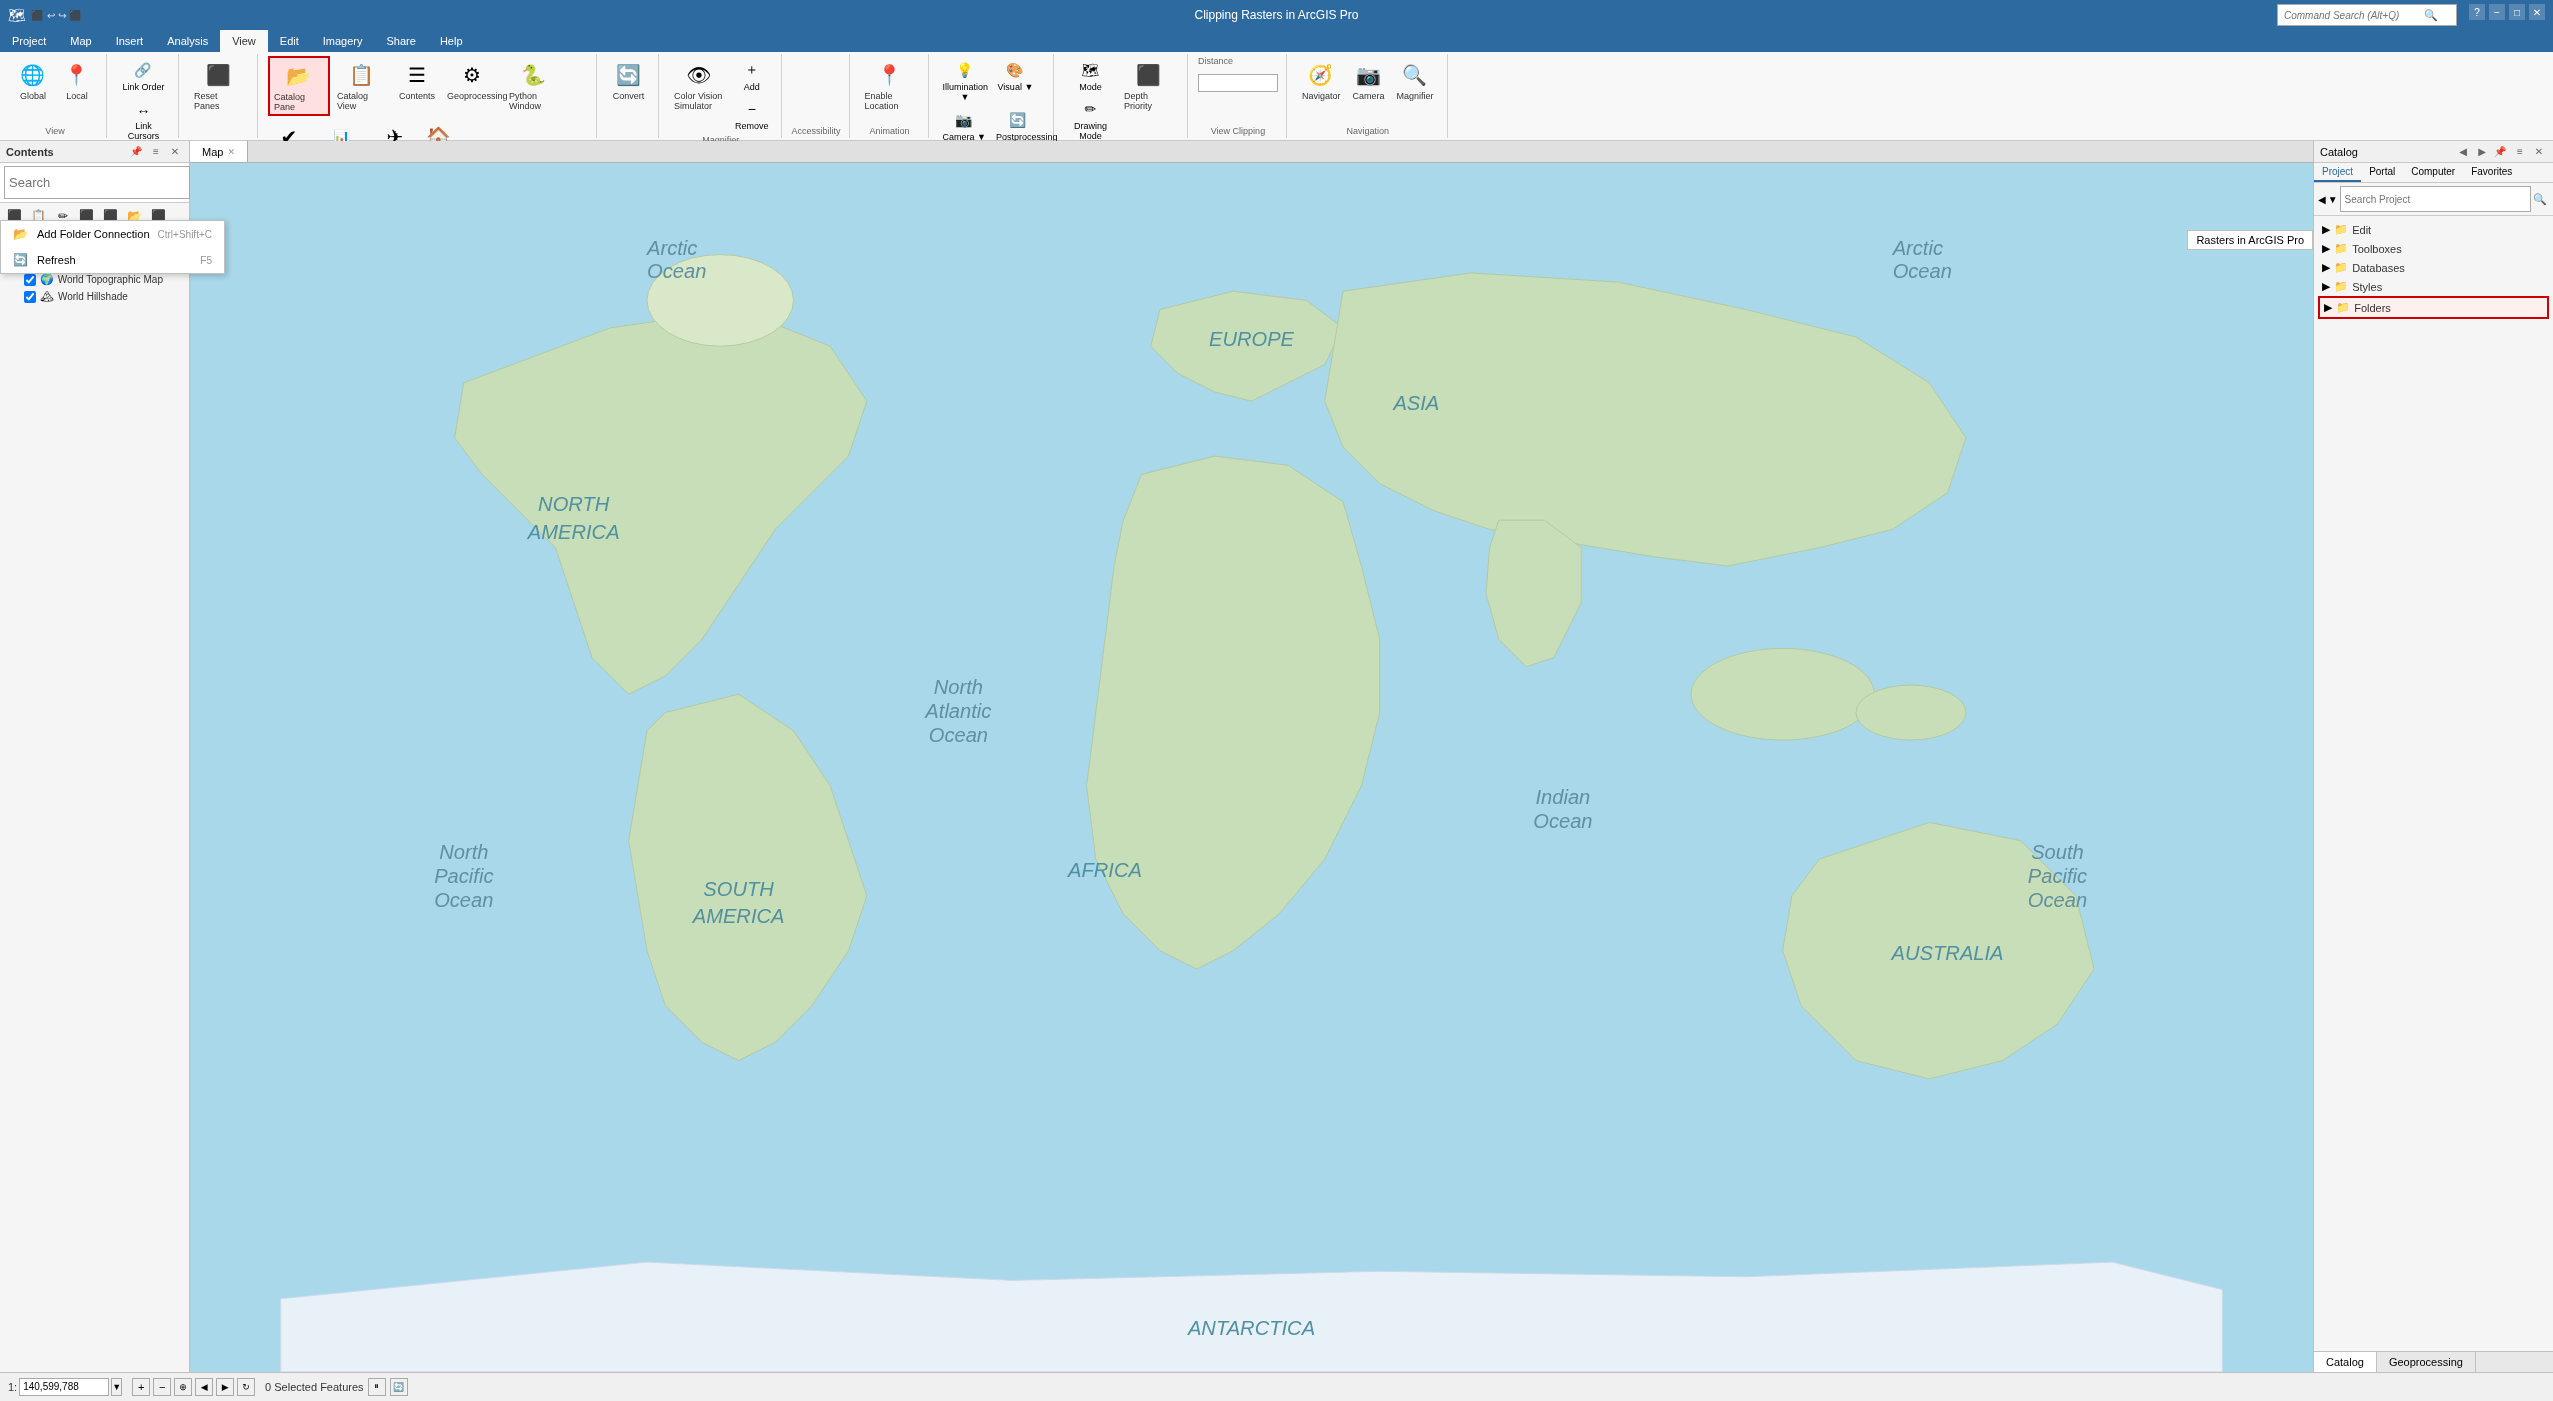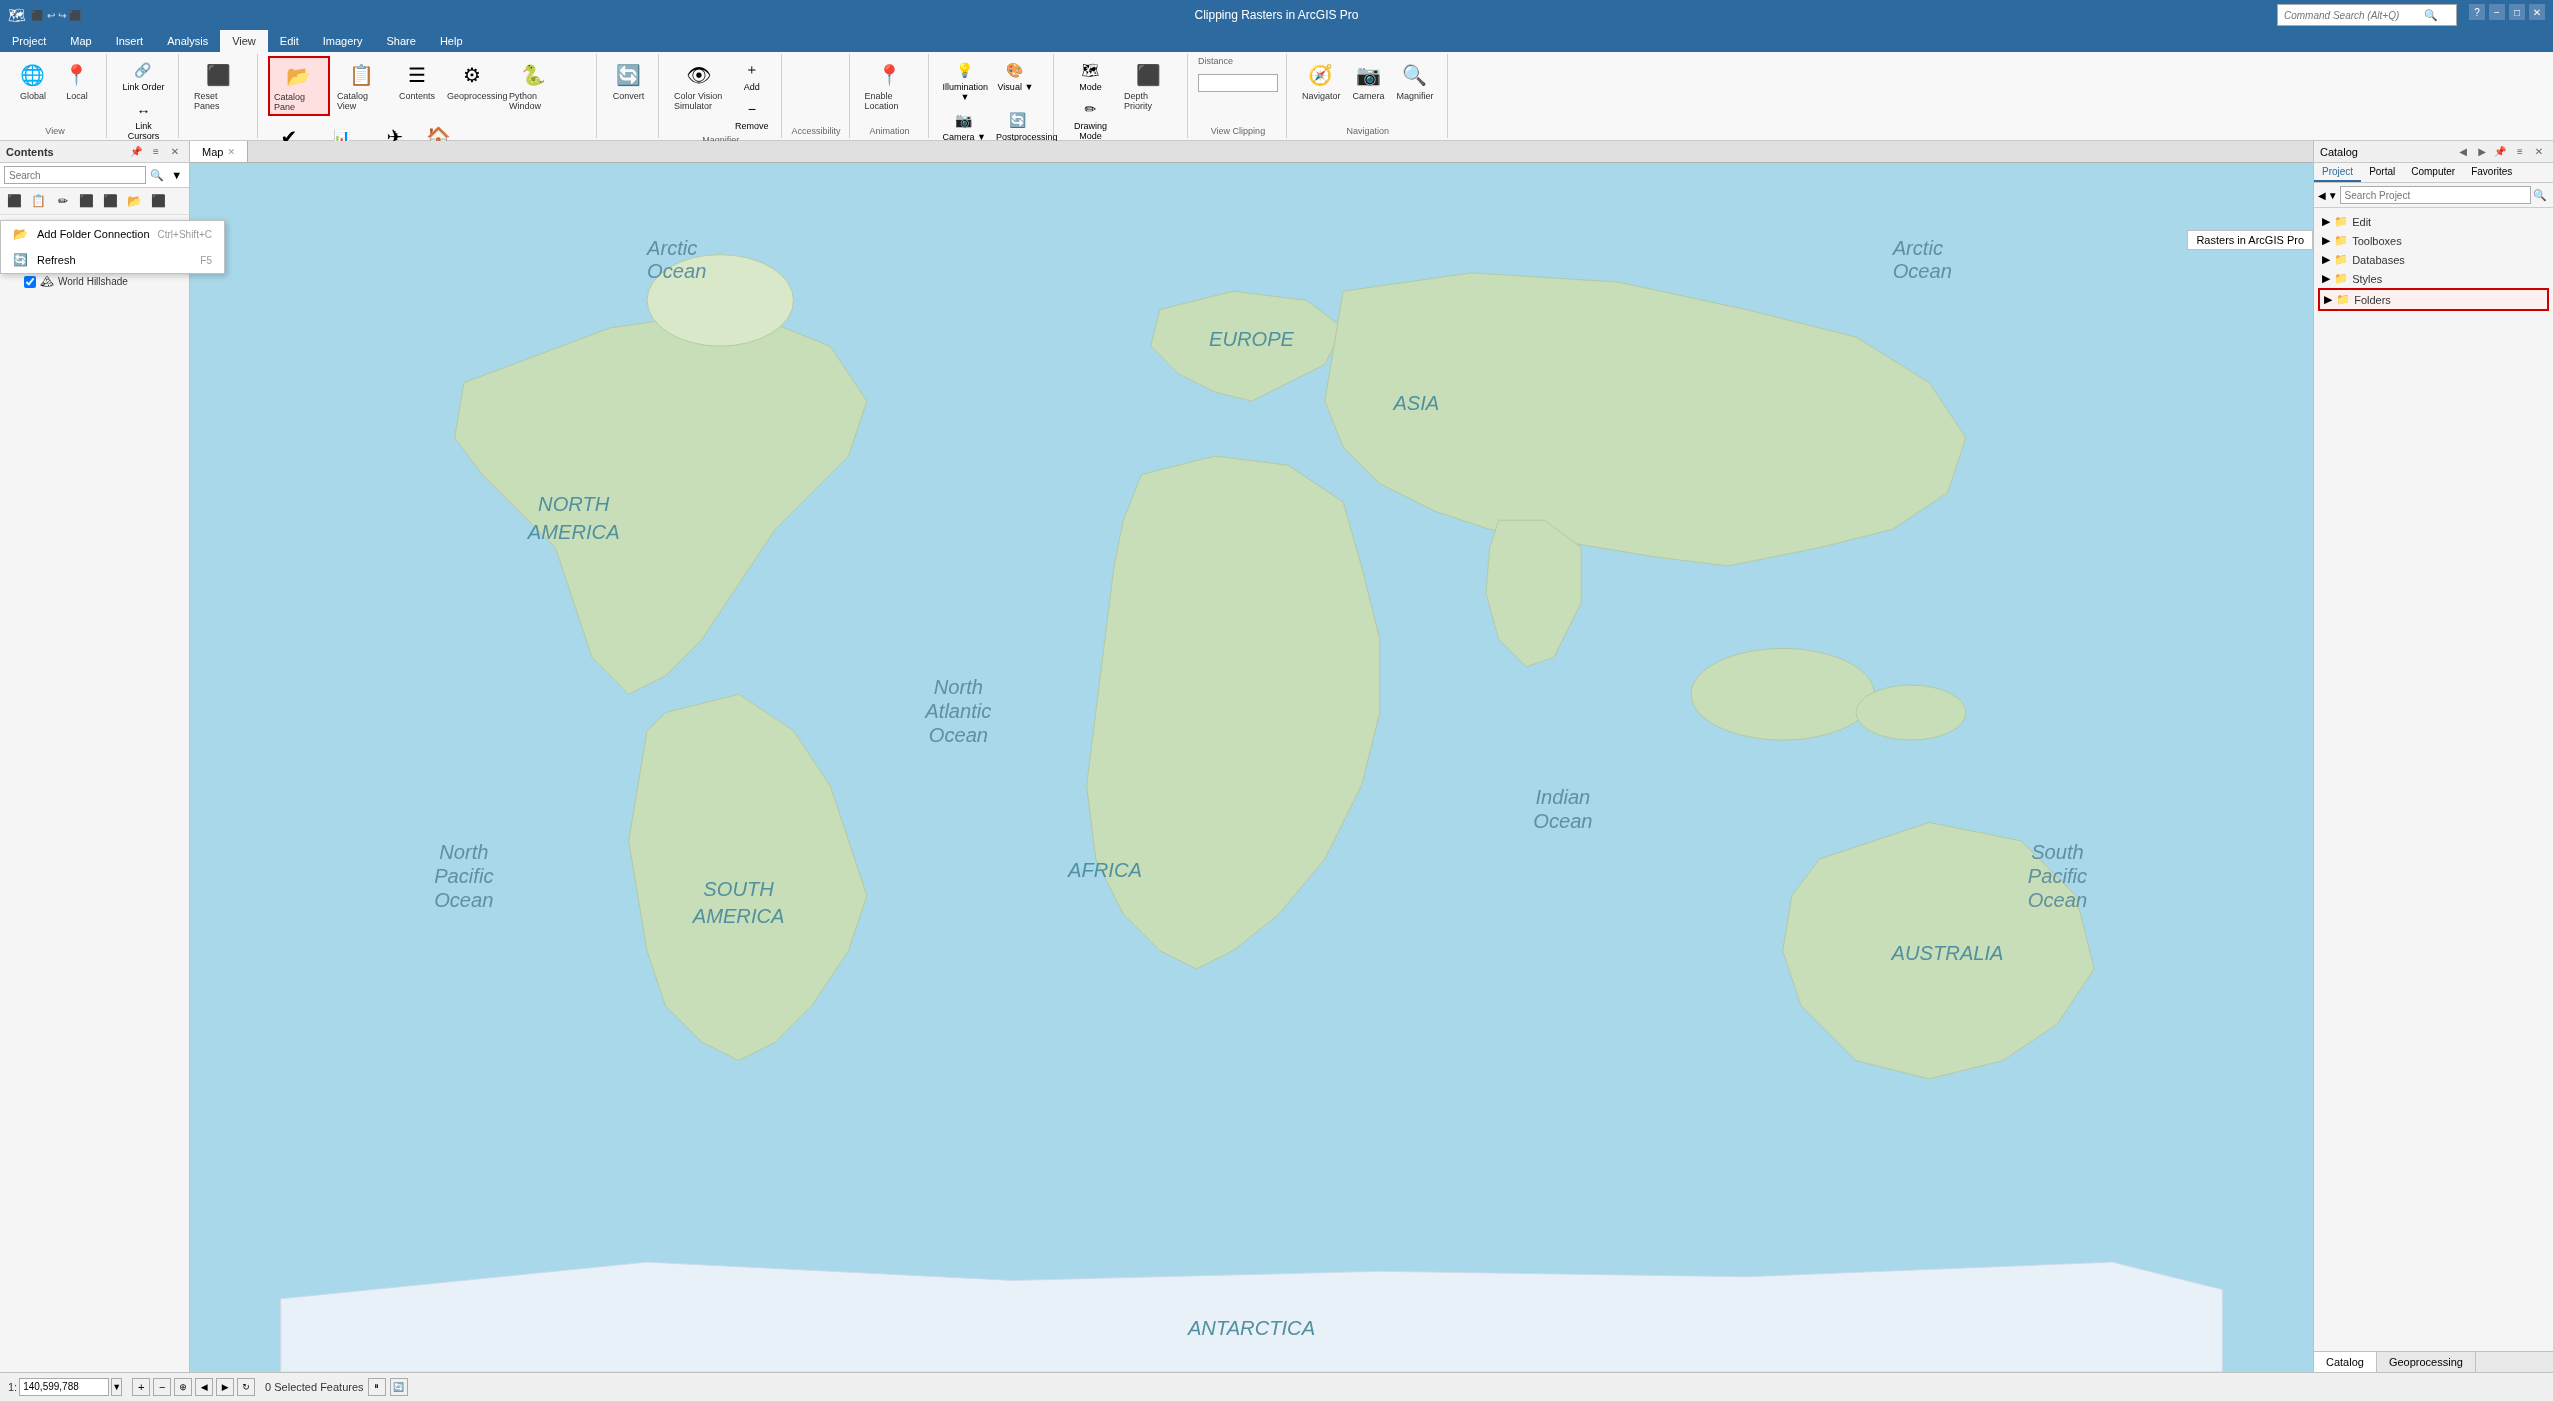--- a/index.html
+++ b/index.html
@@ -369,21 +369,21 @@
   <div class="contents-panel">
     <div class="panel-header">
       <span class="panel-title">Contents</span>
       <div class="panel-controls">
         <button class="panel-ctrl-btn">📌</button>
         <button class="panel-ctrl-btn">≡</button>
         <button class="panel-ctrl-btn">✕</button>
       </div>
     </div>
     <div class="search-bar">
-      <input type="text" style="flex: 1 1 0%; border: 1px solid rgb(170, 170, 170); height: 18px; padding: 0px 4px; font-size: 10px; outline: none;" placeholder="Search">
+      <input type="text" style="flex: 1 1 0%; border: 1px solid rgb(170, 170, 170); height: 33px; padding: 0px 4px; font-size: 13px; outline: none;" placeholder="Search">
       <button class="search-btn" style="font-size:11px;">🔍</button>
       <button class="search-btn" style="font-size:11px;">▼</button>
     </div>
     <div class="toolbar-row">
       <button class="tool-btn">⬛</button>
       <button class="tool-btn">📋</button>
       <button class="tool-btn">✏</button>
       <button class="tool-btn">⬛</button>
       <button class="tool-btn">⬛</button>
       <button class="tool-btn">📂</button>
@@ -488,21 +488,21 @@
     </div>
     <div class="catalog-tabs">
       <div class="catalog-tab active">Project</div>
       <div class="catalog-tab">Portal</div>
       <div class="catalog-tab">Computer</div>
       <div class="catalog-tab">Favorites</div>
     </div>
     <div class="catalog-search">
       <span style="font-size:10px;margin-right:2px;">◀</span>
       <span style="font-size:10px;margin-right:2px;">▼</span>
-      <input type="text" style="flex: 1 1 0%; border: 1px solid rgb(170, 170, 170); height: 18px; padding: 4px 4px; font-size: 10px; outline: none;" placeholder="Search Project">
+      <input type="text" style="flex: 1 1 0%; border: 1px solid rgb(170, 170, 170); height: 18px; padding: 12px 4px; font-size: 10px; outline: none;" placeholder="Search Project">
       <button class="catalog-search-btn">🔍</button>
     </div>
     <div class="catalog-tree">
       <div class="catalog-item">
         <span>▶</span>
         <span style="color:#d4a420;">📁</span>
         <span class="catalog-item-label">Edit</span>
       </div>
       <div class="catalog-item">
         <span>▶</span>

